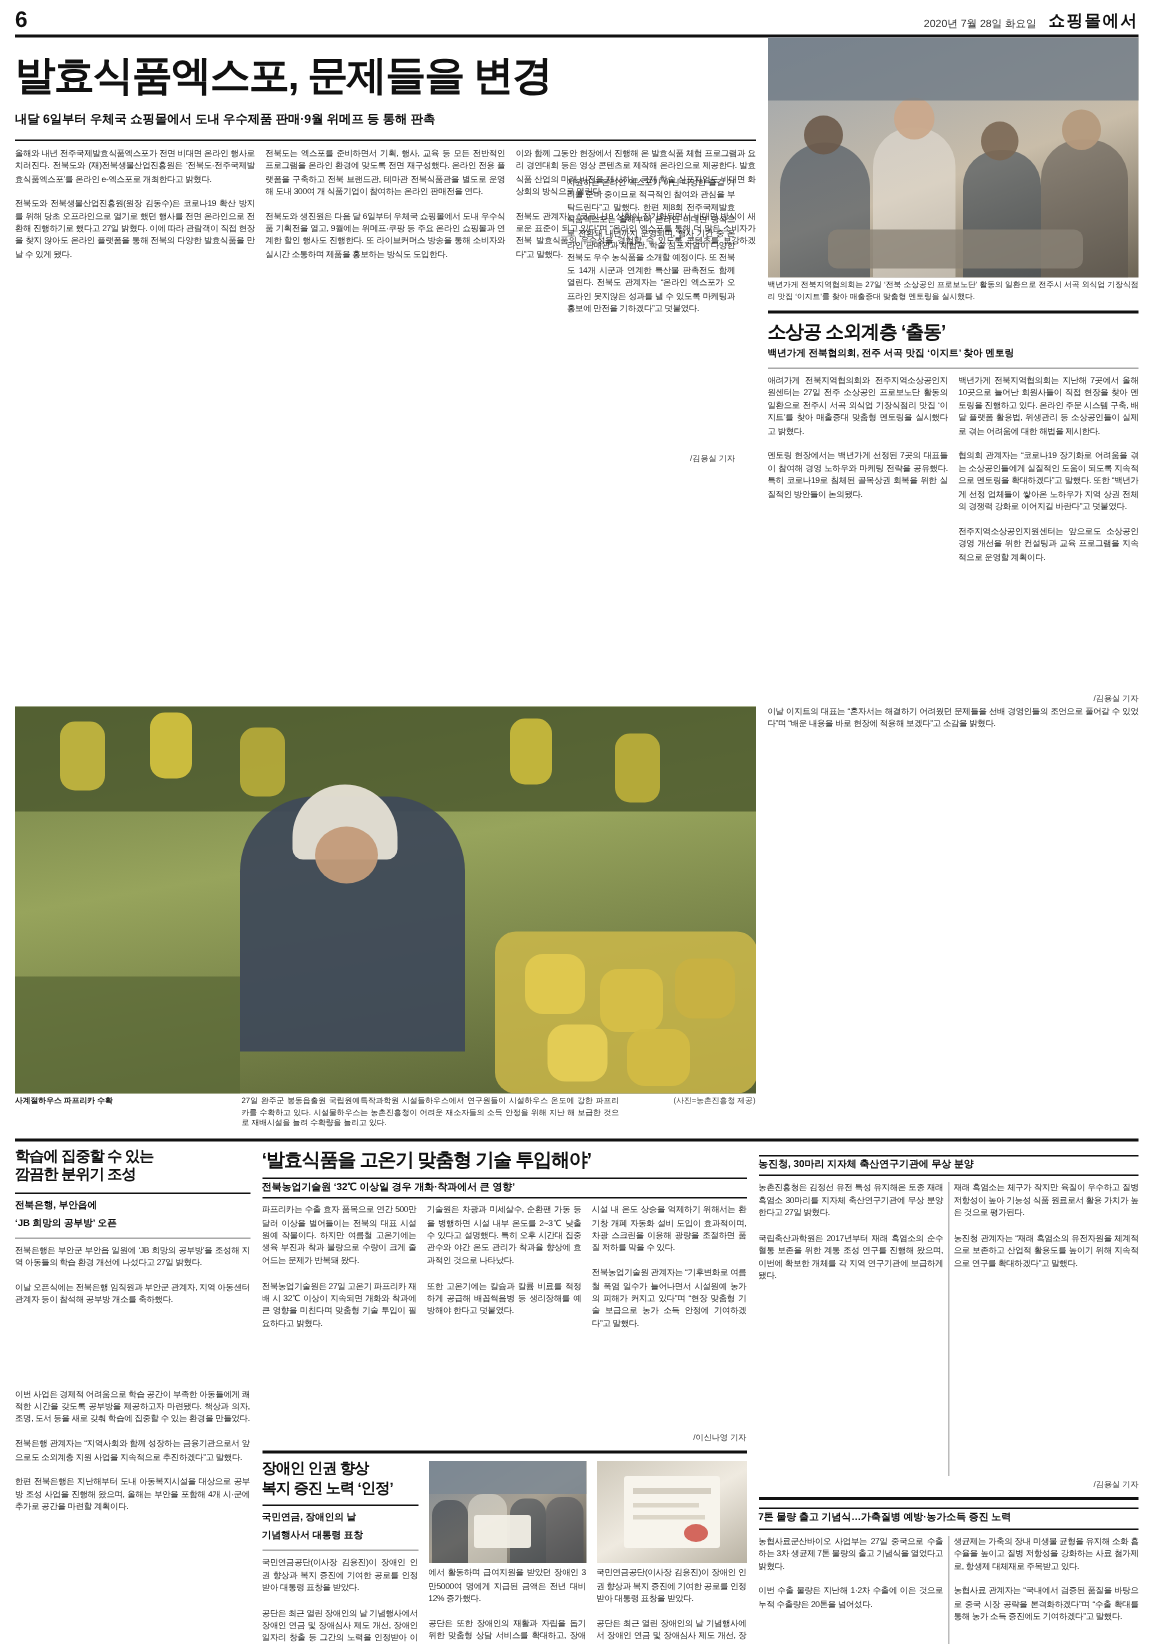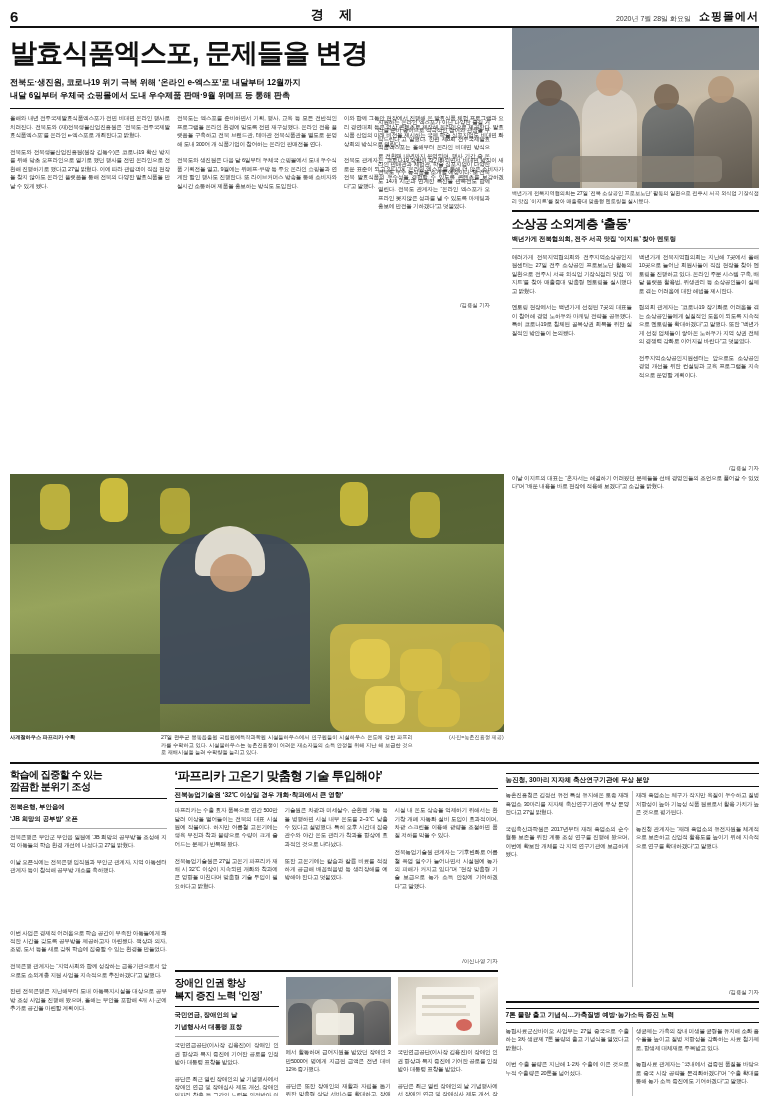--- a/index.html
+++ b/index.html
@@ -159,33 +159,31 @@
   .b-mid  { width: 330px; }
   .b-right{ width: 259px; }
 </style>
 </head>
 <body>
 
 <div class="page">
 
   <div class="masthead">
     <div class="pageno">6</div>
-    <div class="section">경 제</div>
     <div class="right">
       <span class="date">2020년 7월 28일 화요일</span>
       <span class="brand">쇼핑몰에서</span>
     </div>
   </div>
 
   <div class="top-area">
 
     <div class="top-left">
       <div class="hl-main">발효식품엑스포, 문제들을 변경</div>
       <div class="lead">
-        <div>전북도·생진원, 코로나19 위기 극복 위해 ‘온라인 e-엑스포’로 내달부터 12월까지</div>
         <div>내달 6일부터 우체국 쇼핑몰에서 도내 우수제품 판매·9월 위메프 등 통해 판촉</div>
       </div>
 
       <div class="cols3" style="height:200px;overflow:hidden;">
         <div class="col body-col" style="white-space:pre-line">올해와 내년 전주국제발효식품엑스포가 전면 비대면 온라인 행사로 치러진다. 전북도와 (재)전북생물산업진흥원은 ‘전북도·전주국제발효식품엑스포’를 온라인 e-엑스포로 개최한다고 밝혔다.
 
 전북도와 전북생물산업진흥원(원장 김동수)은 코로나19 확산 방지를 위해 당초 오프라인으로 열기로 했던 행사를 전면 온라인으로 전환해 진행하기로 했다고 27일 밝혔다. 이에 따라 관람객이 직접 현장을 찾지 않아도 온라인 플랫폼을 통해 전북의 다양한 발효식품을 만날 수 있게 됐다.</div>
         <div class="col body-col" style="white-space:pre-line">전북도는 엑스포를 준비하면서 기획, 행사, 교육 등 모든 전반적인 프로그램을 온라인 환경에 맞도록 전면 재구성했다. 온라인 전용 플랫폼을 구축하고 전북 브랜드관, 테마관 전북식품관을 별도로 운영해 도내 300여 개 식품기업이 참여하는 온라인 판매전을 연다.
 
 전북도와 생진원은 다음 달 6일부터 우체국 쇼핑몰에서 도내 우수식품 기획전을 열고, 9월에는 위메프·쿠팡 등 주요 온라인 쇼핑몰과 연계한 할인 행사도 진행한다. 또 라이브커머스 방송을 통해 소비자와 실시간 소통하며 제품을 홍보하는 방식도 도입한다.</div>
@@ -280,21 +278,21 @@
 이날 오픈식에는 전북은행 임직원과 부안군 관계자, 지역 아동센터 관계자 등이 참석해 공부방 개소를 축하했다.</div>
       <div class="body-col" style="white-space:pre-line;height:238px;overflow:hidden">이번 사업은 경제적 어려움으로 학습 공간이 부족한 아동들에게 쾌적한 시간을 갖도록 공부방을 제공하고자 마련됐다. 책상과 의자, 조명, 도서 등을 새로 갖춰 학습에 집중할 수 있는 환경을 만들었다.
 
 전북은행 관계자는 “지역사회와 함께 성장하는 금융기관으로서 앞으로도 소외계층 지원 사업을 지속적으로 추진하겠다”고 말했다.
 
 한편 전북은행은 지난해부터 도내 아동복지시설을 대상으로 공부방 조성 사업을 진행해 왔으며, 올해는 부안을 포함해 4개 시·군에 추가로 공간을 마련할 계획이다.</div>
 
     </div>
 
     <div class="b-mid">
-      <div class="sub-hl">‘파프리카 고온기 맞춤형 기술 투입해야’</div>
+      <div class="sub-hl">‘발효식품을 고온기 맞춤형 기술 투입해야’</div>
       <div class="kicker">전북농업기술원 ‘32℃ 이상일 경우 개화·착과에서 큰 영향’</div>
       <div class="cols3" style="height:150px;overflow:hidden">
         <div class="col body-col" style="white-space:pre-line">파프리카는 수출 효자 품목으로 연간 500만 달러 이상을 벌어들이는 전북의 대표 시설원예 작물이다. 하지만 여름철 고온기에는 생육 부진과 착과 불량으로 수량이 크게 줄어드는 문제가 반복돼 왔다.
 
 전북농업기술원은 27일 고온기 파프리카 재배 시 32℃ 이상이 지속되면 개화와 착과에 큰 영향을 미친다며 맞춤형 기술 투입이 필요하다고 밝혔다.</div>
         <div class="col body-col" style="white-space:pre-line">기술원은 차광과 미세살수, 순환팬 가동 등을 병행하면 시설 내부 온도를 2~3℃ 낮출 수 있다고 설명했다. 특히 오후 시간대 집중 관수와 야간 온도 관리가 착과율 향상에 효과적인 것으로 나타났다.
 
 또한 고온기에는 칼슘과 칼륨 비료를 적정하게 공급해 배꼽썩음병 등 생리장해를 예방해야 한다고 덧붙였다.</div>
         <div class="col body-col" style="white-space:pre-line">시설 내 온도 상승을 억제하기 위해서는 환기창 개폐 자동화 설비 도입이 효과적이며, 차광 스크린을 이용해 광량을 조절하면 품질 저하를 막을 수 있다.
 

